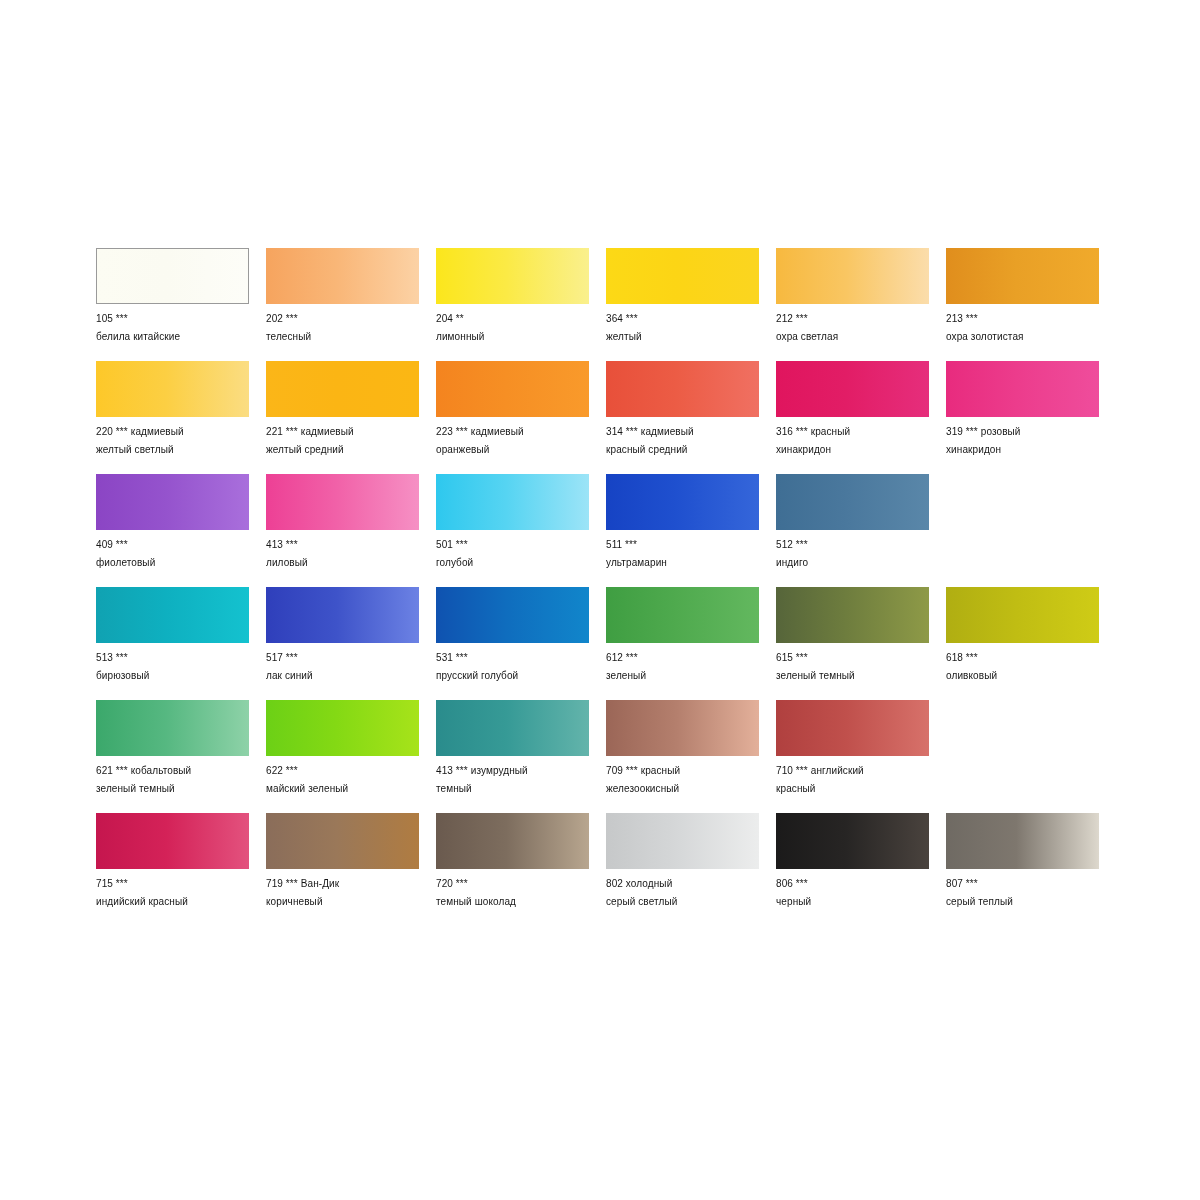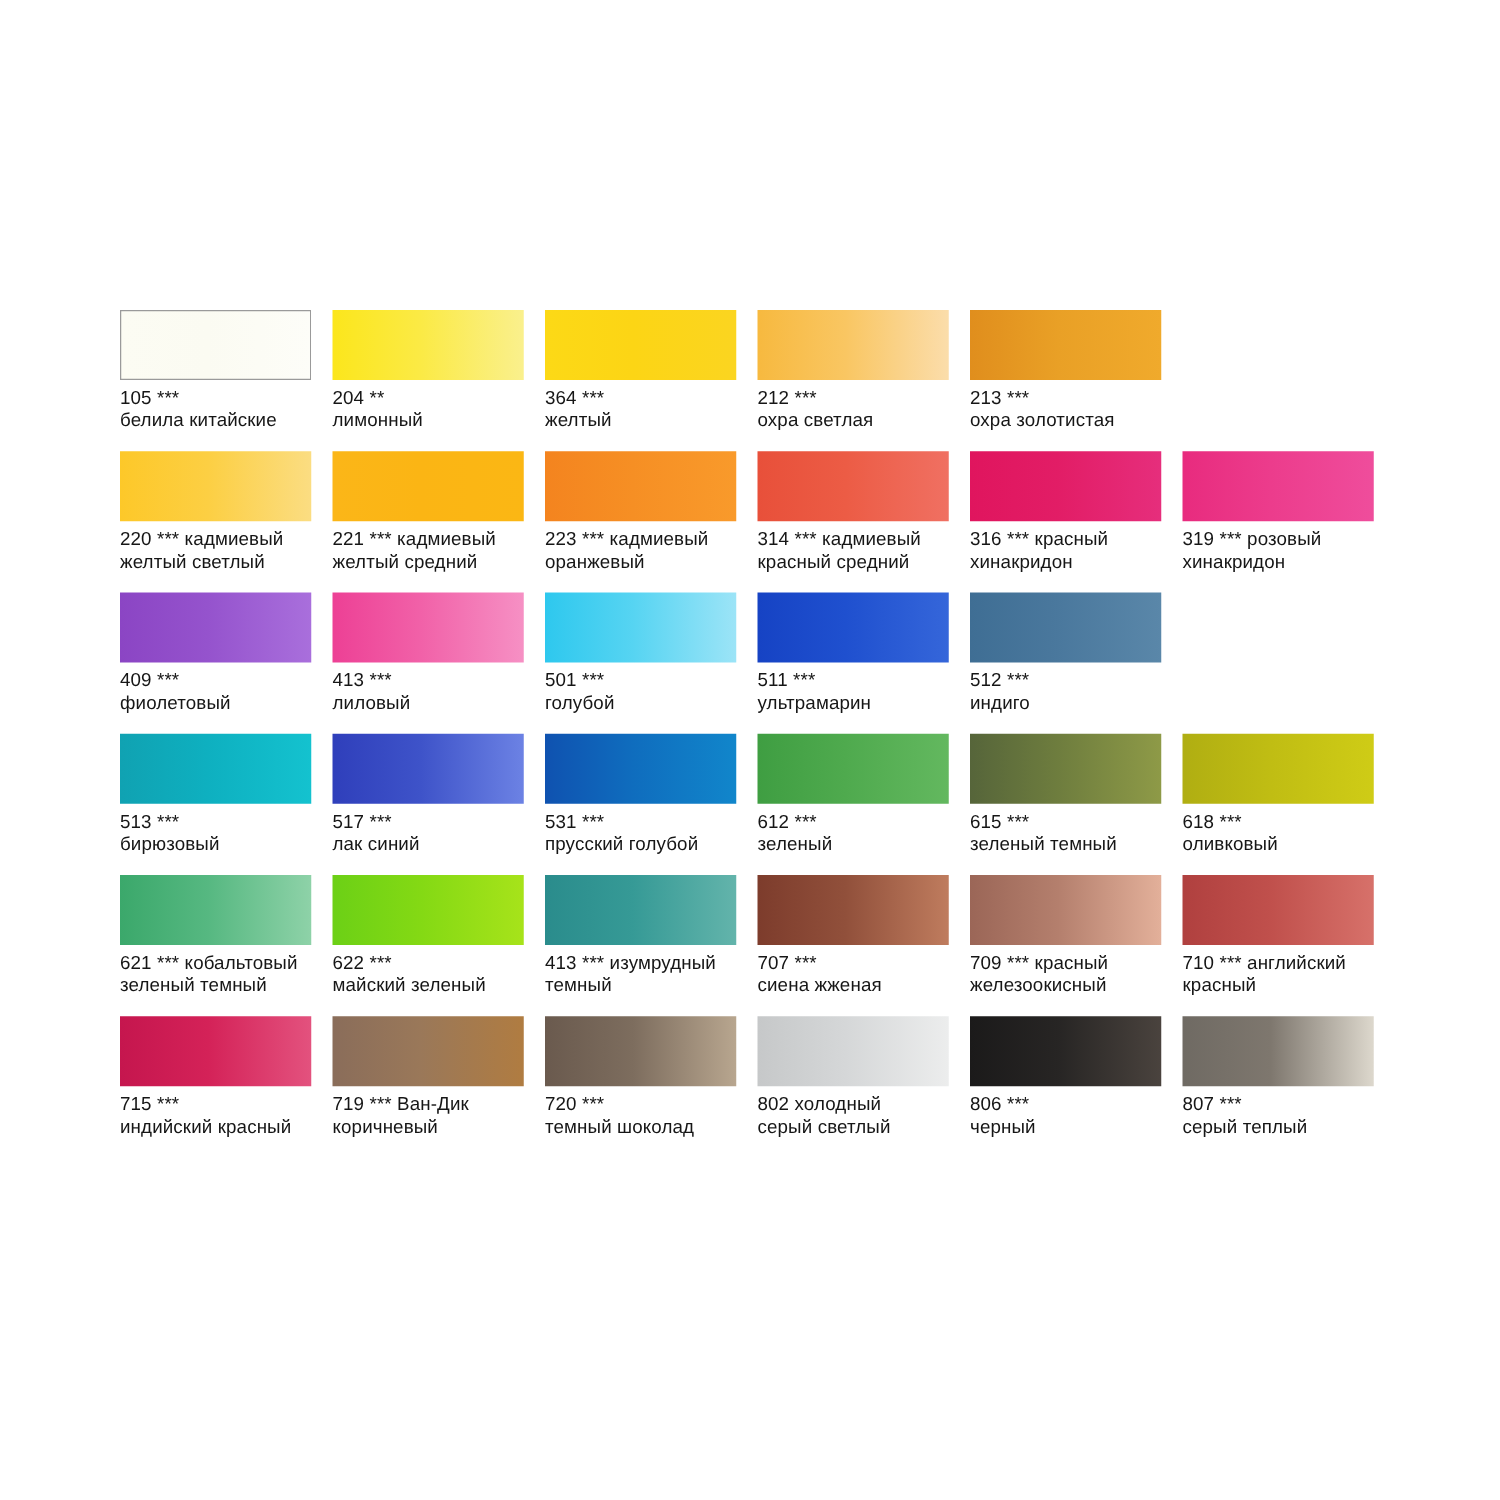--- a/index.html
+++ b/index.html
@@ -33,38 +33,43 @@
     width: 153px;
     height: 56px;
     display: block;
   }
   .swatch.bordered {
     box-shadow: inset 0 0 0 1px #9a9a9a;
   }
   .caption {
     margin-top: 6px;
     width: 162px;
-    font-size: 15px;
+    font-size: 10px;
     line-height: 17.5px;
     letter-spacing: 0.1px;
     white-space: pre-line;
     color: #161616;
   }
 </style>
 </head>
 <body>
 
 <div id="chart">
     <div class="row">
       <div class="cell">
         <div class="swatch bordered" style="background: linear-gradient(90deg, rgb(252, 252, 243) 0%, rgb(251, 251, 242) 46%, rgb(253, 253, 248) 100%);"></div>
         <div class="caption">105 ***
 белила китайские</div>
       </div>
       <div class="cell">
+        <div class="swatch" style="background: linear-gradient(90deg, rgb(246, 164, 94) 0%, rgb(249, 182, 119) 46%, rgb(252, 210, 165) 100%);"></div>
+        <div class="caption">202 ***
+телесный</div>
+      </div>
+      <div class="cell">
         <div class="swatch" style="background: linear-gradient(90deg, rgb(251, 230, 28) 0%, rgb(251, 234, 69) 46%, rgb(250, 240, 141) 100%);"></div>
         <div class="caption">204 **
 лимонный</div>
       </div>
       <div class="cell">
         <div class="swatch" style="background: linear-gradient(90deg, rgb(252, 217, 22) 0%, rgb(252, 213, 21) 46%, rgb(251, 213, 32) 100%);"></div>
         <div class="caption">364 ***
 желтый</div>
       </div>
       <div class="cell">
@@ -179,25 +184,20 @@
         <div class="swatch" style="background: linear-gradient(90deg, rgb(108, 208, 22) 0%, rgb(132, 217, 20) 46%, rgb(167, 227, 26) 100%);"></div>
         <div class="caption">622 ***
 майский зеленый</div>
       </div>
       <div class="cell">
         <div class="swatch" style="background: linear-gradient(90deg, rgb(42, 140, 140) 0%, rgb(54, 154, 150) 46%, rgb(99, 180, 171) 100%);"></div>
         <div class="caption">413 *** изумрудный
 темный</div>
       </div>
       <div class="cell">
-        <div class="swatch" style="background: linear-gradient(90deg, rgb(125, 60, 44) 0%, rgb(145, 80, 59) 46%, rgb(191, 124, 94) 100%);"></div>
-        <div class="caption">707 ***
-сиена жженая</div>
-      </div>
-      <div class="cell">
         <div class="swatch" style="background: linear-gradient(90deg, rgb(155, 102, 87) 0%, rgb(180, 127, 109) 46%, rgb(227, 176, 154) 100%);"></div>
         <div class="caption">709 *** красный
 железоокисный</div>
       </div>
       <div class="cell">
         <div class="swatch" style="background: linear-gradient(90deg, rgb(176, 64, 63) 0%, rgb(192, 80, 76) 46%, rgb(215, 113, 106) 100%);"></div>
         <div class="caption">710 *** английский
 красный</div>
       </div>
     </div>

